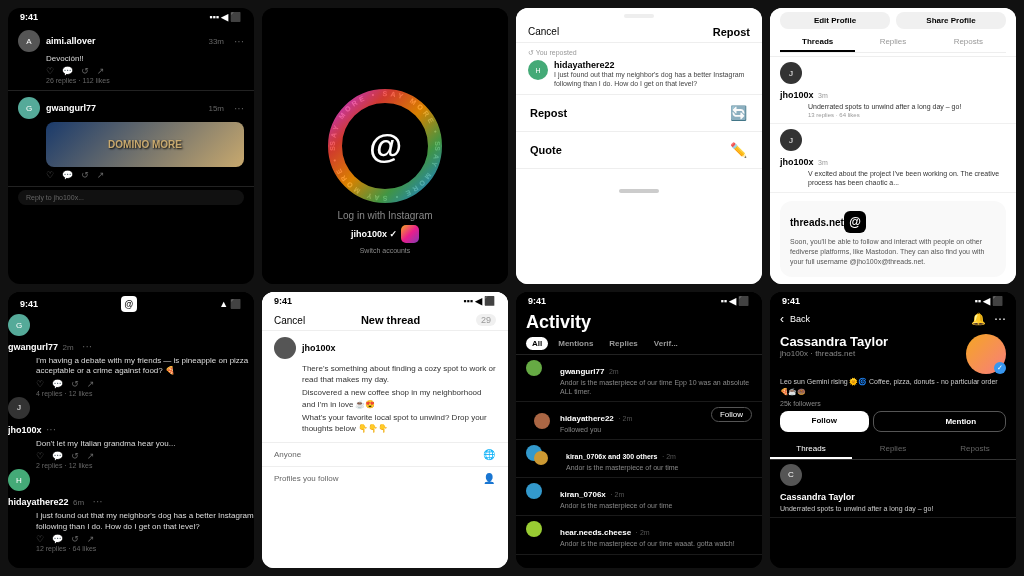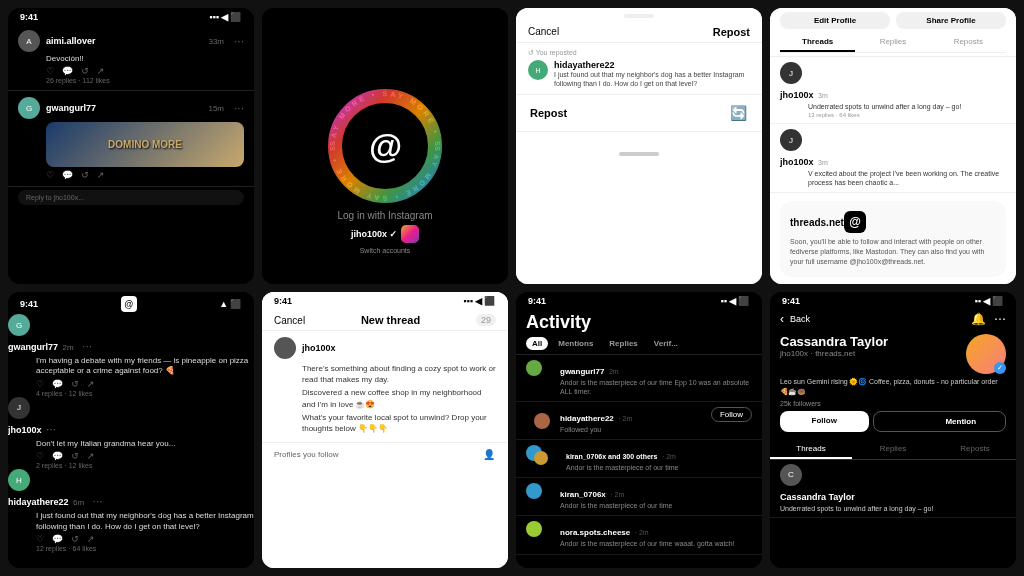--- a/index.html
+++ b/index.html
@@ -249,20 +249,24 @@
           <div style="font-size:9px;font-weight:700;color:#000;">hidayathere22</div>
           <div style="font-size:7px;color:#444;line-height:1.3;">I just found out that my neighbor's dog has a better Instagram following than I do. How do I get on that level?</div>
         </div>
       </div>
     </div>
     <div style="border-top:1px solid #eee;"></div>
     <div class="sheet-option">
       <span class="sheet-option-label">Repost</span>
       <span class="sheet-option-icon">🔄</span>
     </div>
+    <div class="sheet-option">
+      <span class="sheet-option-label">Quote</span>
+      <span class="sheet-option-icon">✏️</span>
+    </div>
     <div style="height:20px;background:#fff;"></div>
     <div style="width:40px;height:4px;background:#ccc;border-radius:2px;margin:0 auto 6px;"></div>
   </div>
 </div>
 
 <div class="phone-card card4">
   <div class="phone-screen" style="background:#fff;">
     <div style="padding:4px 10px 3px;border-bottom:1px solid #eee;">
       <div class="profile-actions4">
         <div class="profile-btn4">Edit Profile</div>
@@ -372,20 +376,24 @@
     <div class="new-thread-content">
       <div class="new-thread-user">
         <div class="new-thread-avatar" style="background:#555;"></div>
         <span style="font-size:9px;font-weight:700;color:#000;">jho100x</span>
       </div>
       <div class="new-thread-text">There's something about finding a cozy spot to work or read that makes my day.</div>
       <div class="new-thread-text">Discovered a new coffee shop in my neighborhood and I'm in love ☕😍</div>
       <div class="new-thread-text">What's your favorite local spot to unwind? Drop your thoughts below 👇👇👇</div>
     </div>
     <div class="audience-option">
+      <span>Anyone</span>
+      <span class="audience-icon">🌐</span>
+    </div>
+    <div class="audience-option">
       <span>Profiles you follow</span>
       <span class="audience-icon">👤</span>
     </div>
   </div>
 </div>
 
 <div class="phone-card card7">
   <div class="phone-screen" style="background:#000;">
     <div class="status-bar">
       <span>9:41</span>
@@ -438,21 +446,21 @@
         <span class="act-username">kiran_0706x</span>
         <span class="act-time"> · 2m</span>
         <div class="act-text">Andor is the masterpiece of our time</div>
       </div>
     </div>
     <div class="activity-item">
       <div class="activity-avatars">
         <div class="act-avatar" style="background:#9c3;top:0;left:0;width:16px;height:16px;border-radius:50%;position:absolute;"></div>
       </div>
       <div class="act-info">
-        <span class="act-username">nora.spots.cheese</span>
+        <span class="act-username">hear.needs.cheese</span>
         <span class="act-time"> · 2m</span>
         <div class="act-text">Andor is the masterpiece of our time waaat. gotta watch!</div>
       </div>
     </div>
   </div>
 </div>
 
 <div class="phone-card card8">
   <div class="phone-screen" style="background:#000;">
     <div class="status-bar">

